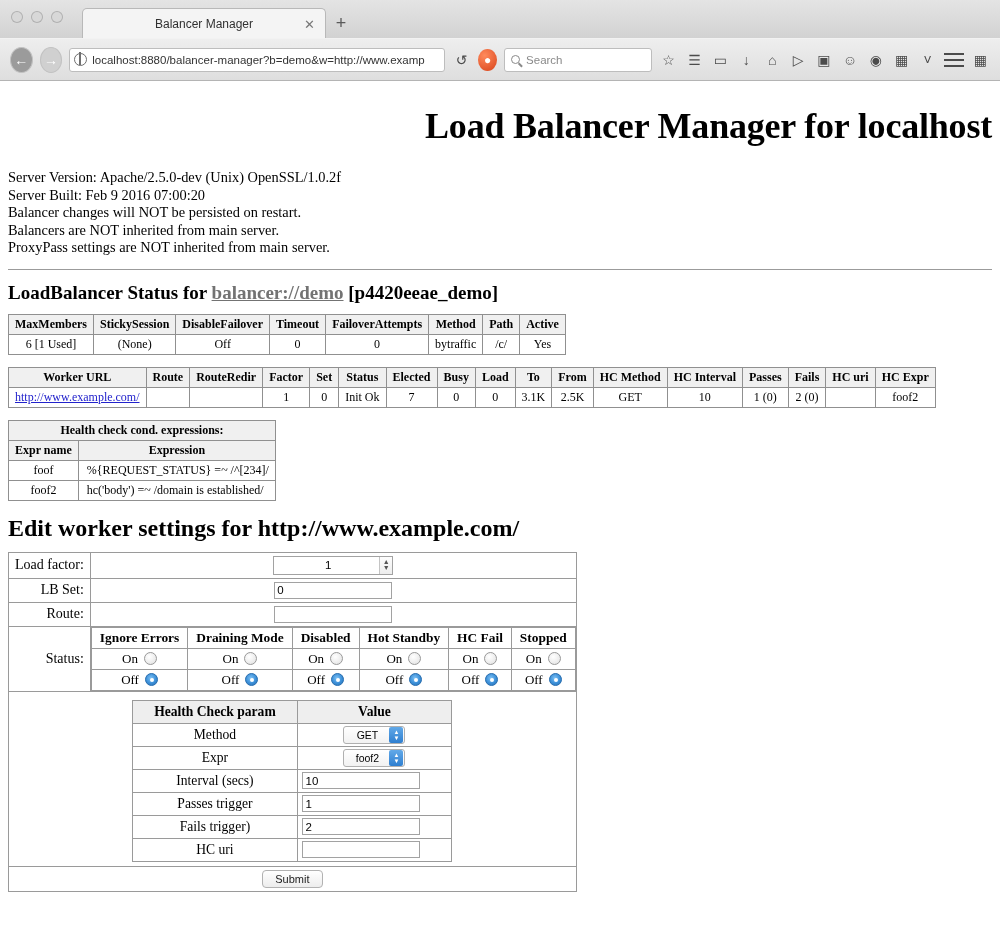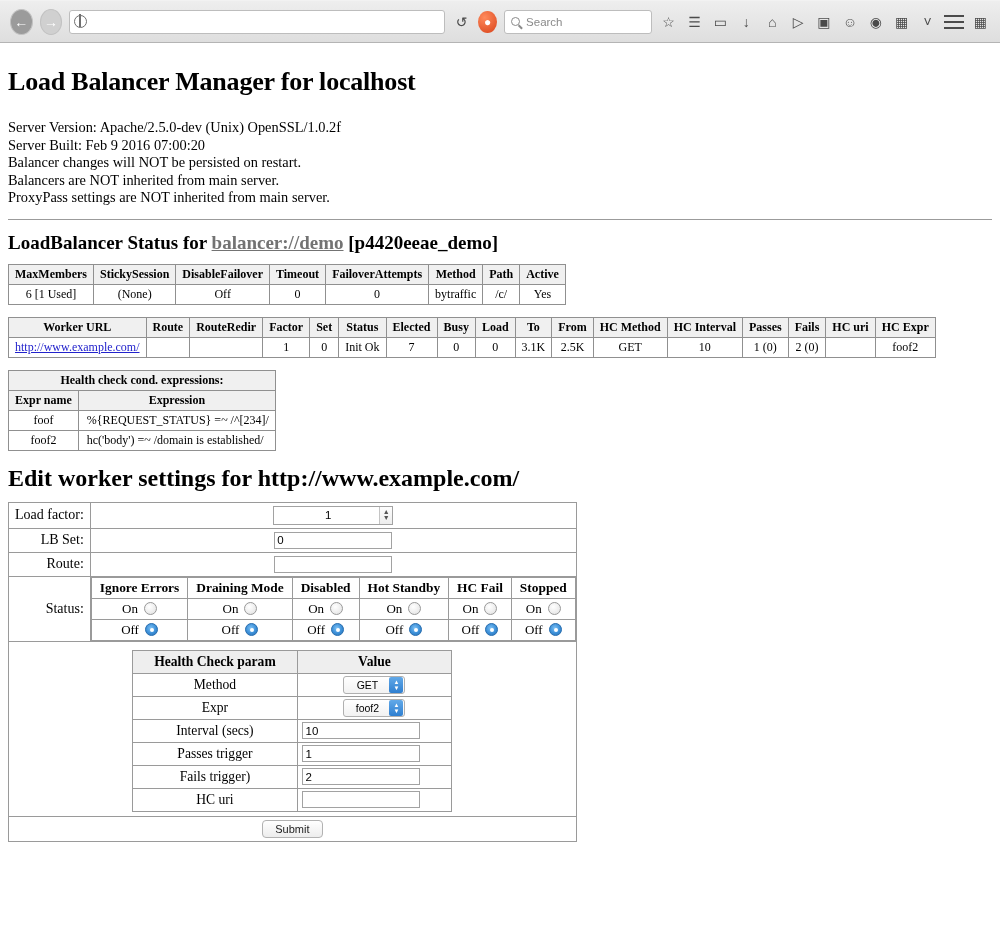--- a/index.html
+++ b/index.html
@@ -154,24 +154,25 @@
 
   
   .page {
     padding: 18px 8px 0 8px;
     font-family: "Liberation Serif", serif;
     color: #000;
     font-size: 14.6px;
   }
   h1.title {
     font-family: "Liberation Serif", serif;
-    font-size: 26px;
+    font-size: 36px;
     font-weight: bold;
     margin: 6px 0 22px 0;
     letter-spacing: -0.2px;
+    text-align: right;
   }
   .serverinfo { line-height: 17.5px; font-size: 14.4px; margin-bottom: 12px; }
   hr.rule { border: none; border-top: 1px solid #9b9b9b; margin: 10px 0 10px 0; }
   h3.section {
     font-family: "Liberation Serif", serif;
     font-size: 19px;
     font-weight: bold;
     margin: 12px 0 10px 0;
   }
   h3.section a { color: #737373; }
@@ -322,26 +323,41 @@
     background: linear-gradient(#ffffff,#ededed);
     color: #222;
   }
 </style>
 </head>
 <body>
 
 <div class="window">
 
   <div class="chrome">
+    <div class="titlebar">
+      <div class="traffic">
+        <div class="dot r"></div>
+        <div class="dot r"></div>
+        <div class="dot r"></div>
+      </div>
+      <div class="tabstrip">
+        <div class="tab">
+          <span>Balancer Manager</span>
+          <span class="tab-close">✕</span>
+        </div>
+        <div class="newtab">+</div>
+      </div>
+    </div>
 
     <div class="toolbar">
       <div class="navbtn active">←</div>
       <div class="navbtn">→</div>
       <div class="urlbar">
         <span class="globe"></span>
+        <span class="urltext">localhost:8880/balancer-manager?b=demo&amp;w=http://www.examp</span>
       </div>
       <div class="reload">↺</div>
       <div class="stopbtn">●</div>
       <div class="searchbar">
         <span class="mag"></span>
         <span>Search</span>
       </div>
       <div class="tbicon">☆</div>
       <div class="tbicon">☰</div>
       <div class="tbicon">▭</div>

